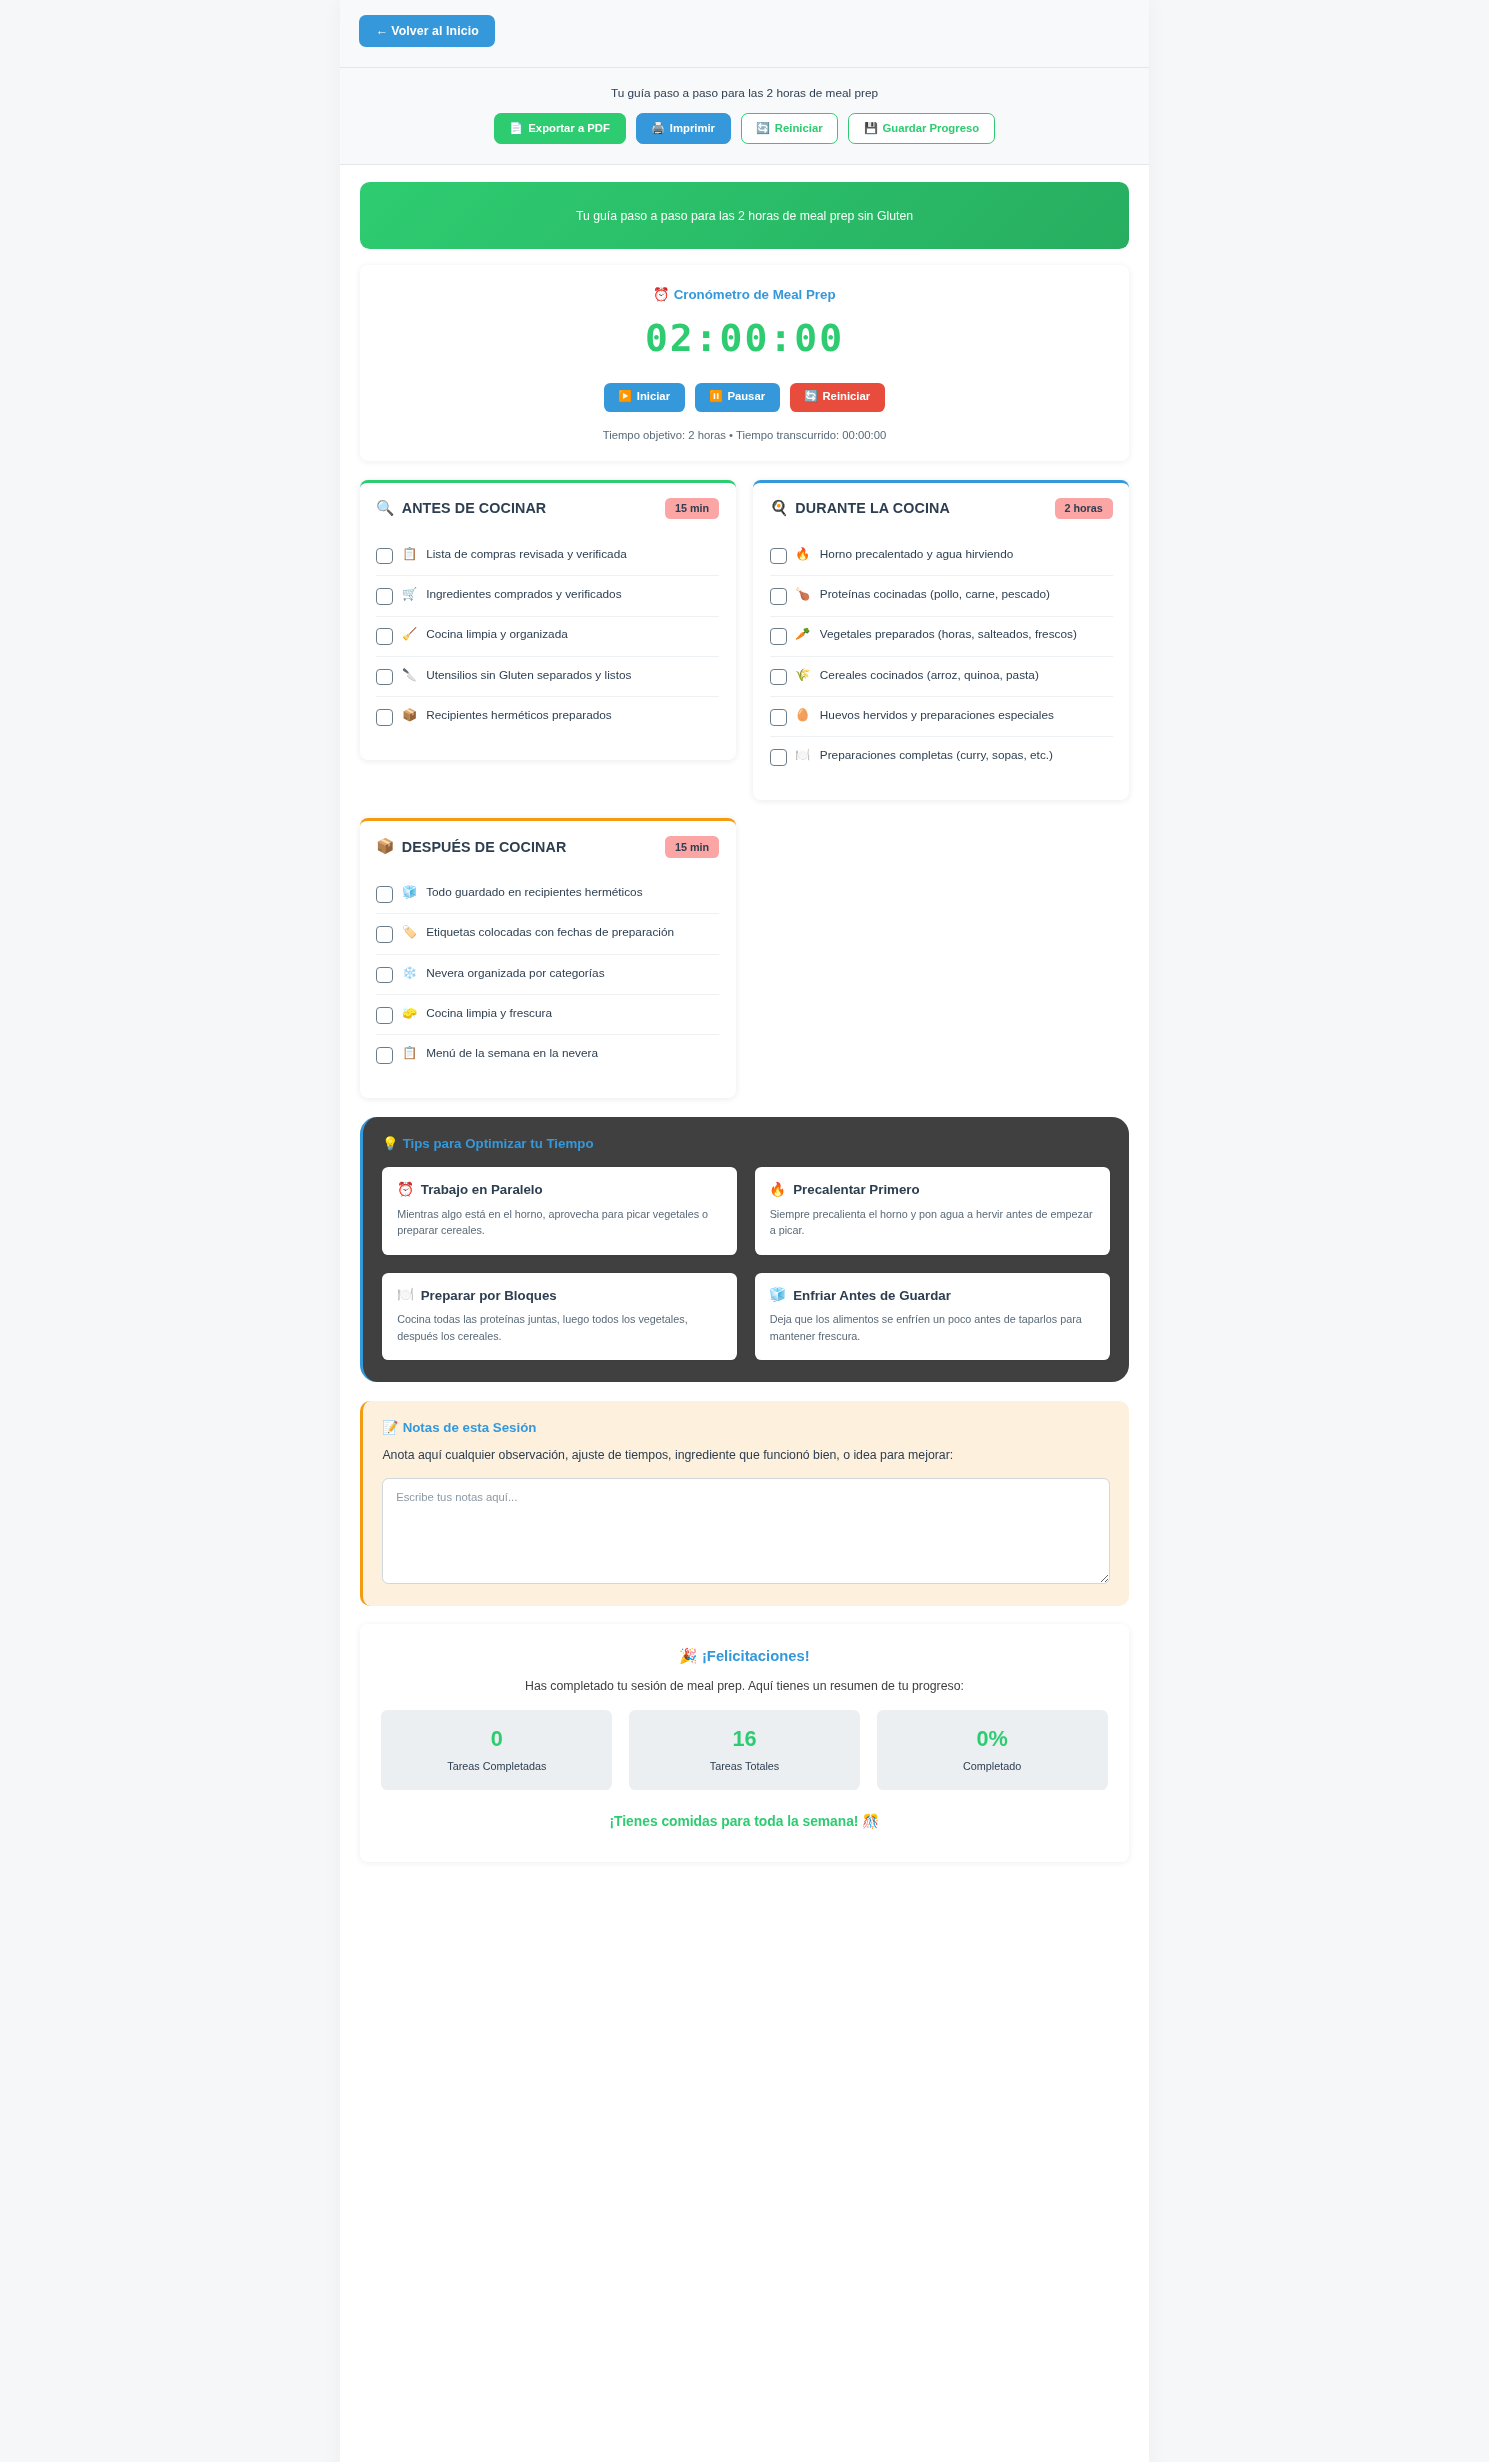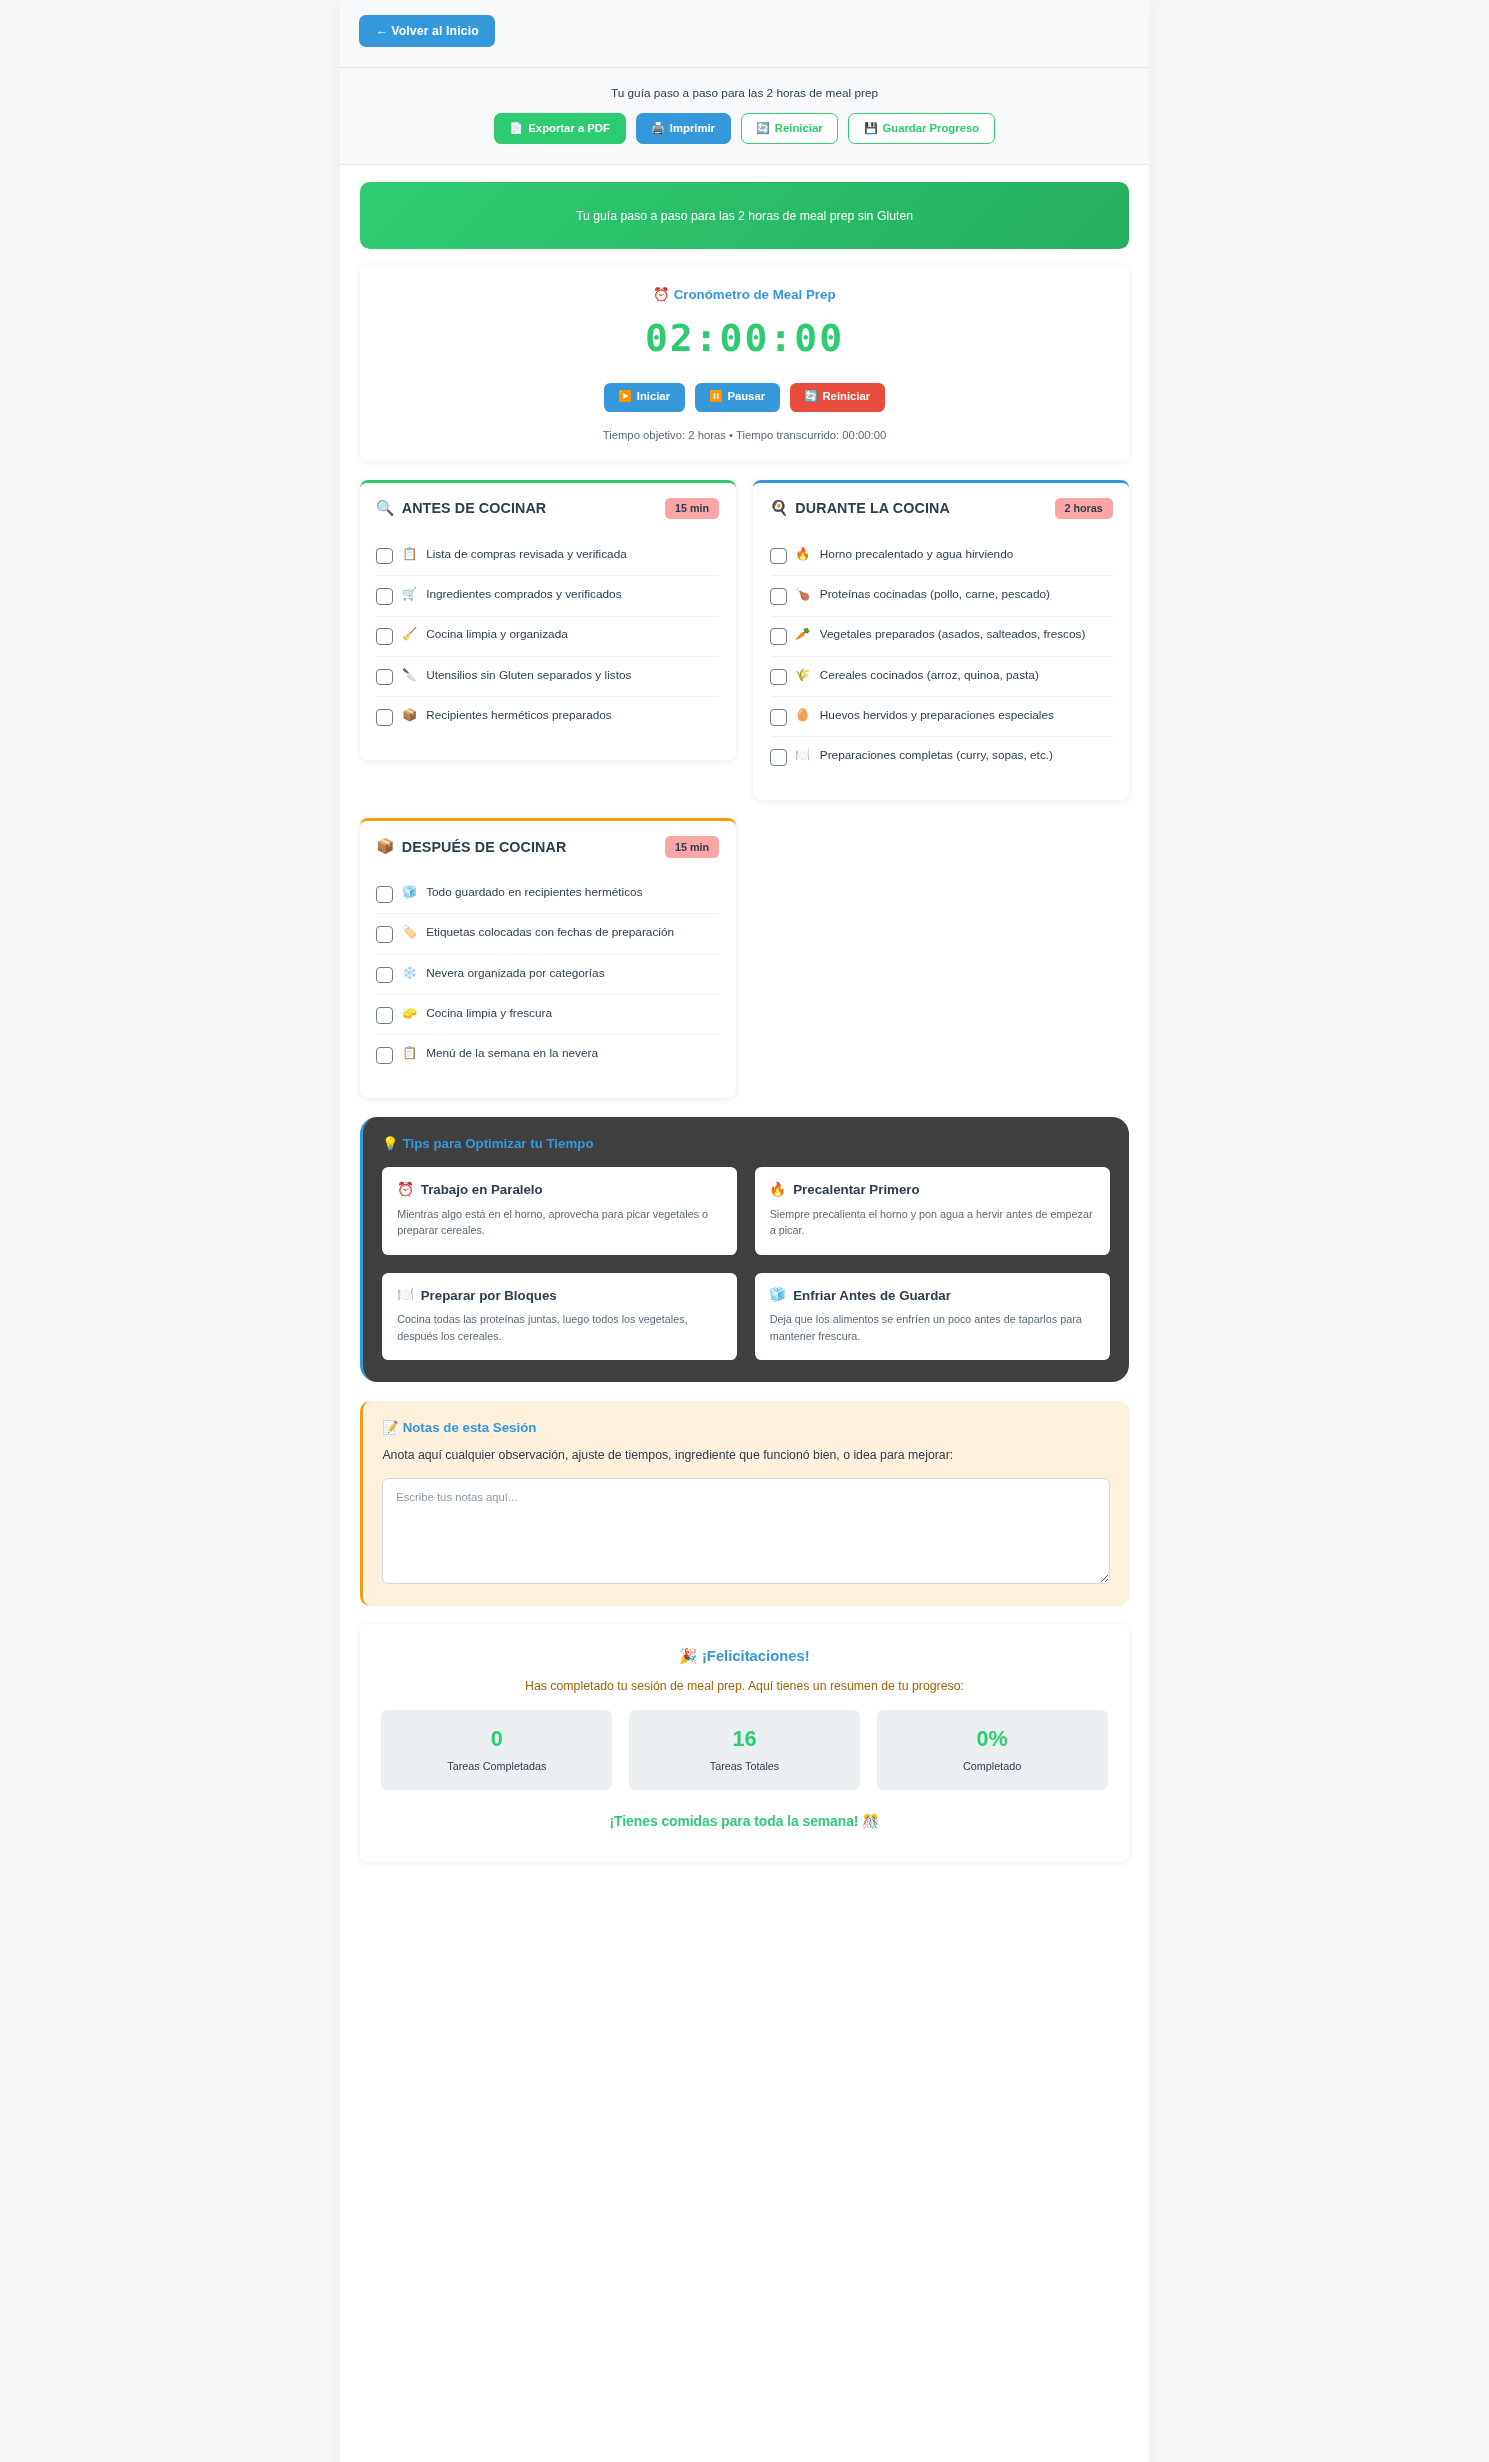--- a/index.html
+++ b/index.html
@@ -361,21 +361,21 @@
     text-align: center;
   }
   .congrats-title {
     font-size: 14.8px;
     font-weight: 700;
     color: #3498db;
     margin-bottom: 13.8px;
   }
   .congrats-sub {
     font-size: 12.3px;
-    color: #a16207;
+    color: #404040;
     margin-bottom: 17.7px;
     text-align: center;
   }
   .stats-grid {
     display: grid;
     grid-template-columns: repeat(3, 1fr);
     gap: 16.7px;
     margin-bottom: 22.7px;
   }
   .stat {
@@ -514,21 +514,21 @@
             <span class="check-item-label">Horno precalentado y agua hirviendo</span>
           </li>
           <li class="check-item">
             <span class="chk"></span>
             <span class="check-item-emoji">🍗</span>
             <span class="check-item-label">Proteínas cocinadas (pollo, carne, pescado)</span>
           </li>
           <li class="check-item">
             <span class="chk"></span>
             <span class="check-item-emoji">🥕</span>
-            <span class="check-item-label">Vegetales preparados (asados, salteados, frescos)</span>
+            <span class="check-item-label">Vegetales preparados (horas, salteados, frescos)</span>
           </li>
           <li class="check-item">
             <span class="chk"></span>
             <span class="check-item-emoji">🌾</span>
             <span class="check-item-label">Cereales cocinados (arroz, quinoa, pasta)</span>
           </li>
           <li class="check-item">
             <span class="chk"></span>
             <span class="check-item-emoji">🥚</span>
             <span class="check-item-label">Huevos hervidos y preparaciones especiales</span>

